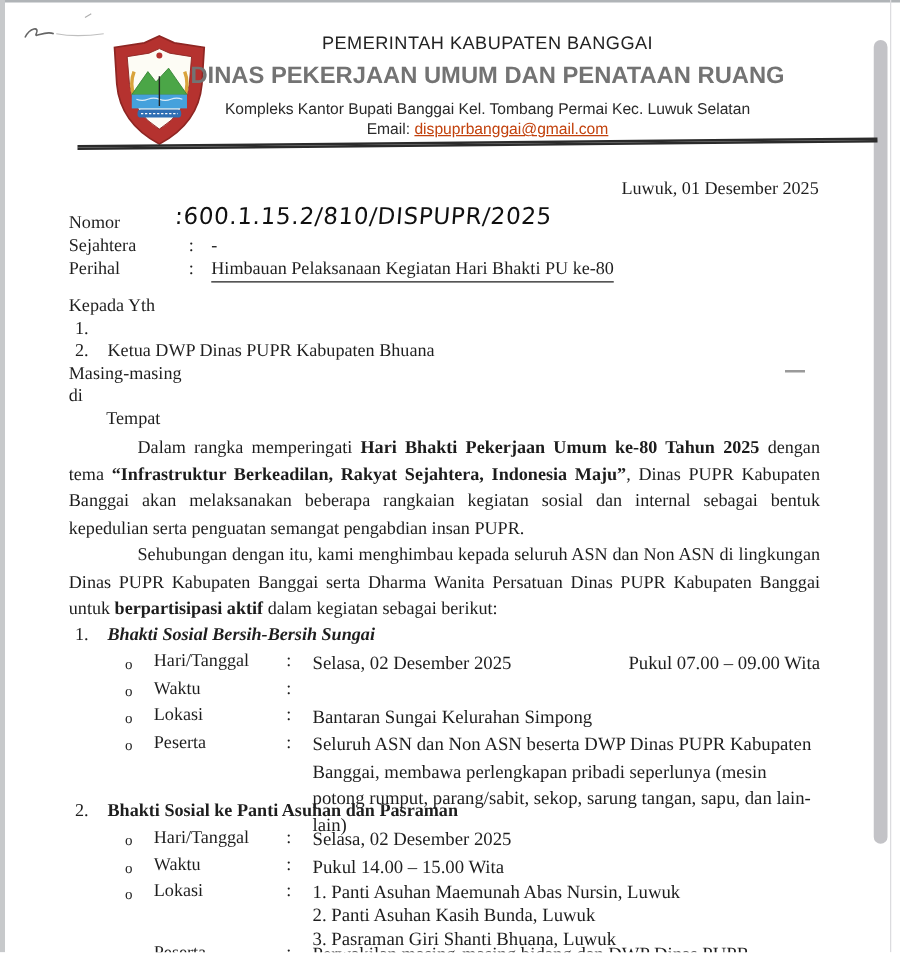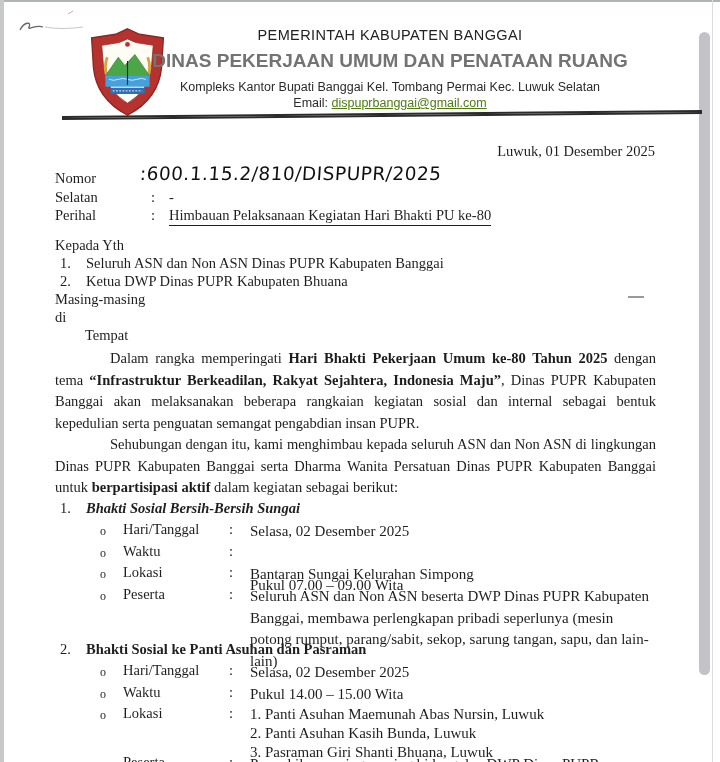--- a/index.html
+++ b/index.html
@@ -19,21 +19,21 @@
   .abs { position:absolute; }
   
   .lh-gov   { left:120px; top:27px;  width:540px; text-align:center;
               font-family:"Liberation Sans",sans-serif; font-size:14.5px; letter-spacing:.4px; color:#222; }
   .lh-agency{ left:110px; top:50px;  width:560px; text-align:center;
               font-family:"Liberation Sans",sans-serif; font-size:19px; font-weight:bold; color:#737373; }
   .lh-addr  { left:120px; top:80px;  width:540px; text-align:center;
               font-family:"Liberation Sans",sans-serif; font-size:12.5px; color:#2a2a2a; }
   .lh-email { left:120px; top:96px;  width:540px; text-align:center;
               font-family:"Liberation Sans",sans-serif; font-size:12.5px; color:#2a2a2a; }
-  .lh-email a { color:#4d7c0f; }
+  .lh-email a { color:#c2410c; }
   .rule {
     left:62px; top:113px; width:640px; height:2px;
     border-top:2.5px solid #2b2b2b; border-bottom:2px solid #2b2b2b;
     transform:rotate(-0.55deg);
   }
   
   .date-line { left:355px; top:143px; width:300px; text-align:right; font-size:14.5px; }
   .meta-label { font-size:14.5px; }
   .mcolon { font-size:14.5px; }
   .handwritten {
@@ -95,31 +95,30 @@
     <span>Email:</span>
     <a href="#">dispuprbanggai@gmail.com</a>
   </div>
   <div class="abs rule"></div>
 
   <div class="abs date-line">Luwuk, 01 Desember 2025</div>
 
   <div class="abs t meta-label" style="left:55px; top:170px;">Nomor</div>
   <div class="abs handwritten" style="left:140px; top:163px;">:600.1.15.2/810/DISPUPR/2025</div>
 
-  <div class="abs t meta-label" style="left:55px; top:189px;">Selatan</div>
+  <div class="abs t meta-label" style="left:55px; top:189px;">Sejahtera</div>
   <div class="abs t mcolon" style="left:151px; top:189px;">:</div>
   <div class="abs t" style="left:169px; top:189px;">-</div>
 
   <div class="abs t meta-label" style="left:55px; top:207px;">Perihal</div>
   <div class="abs t mcolon" style="left:151px; top:207px;">:</div>
   <div class="abs t perihal-val" style="left:169px; top:207px;">Himbauan Pelaksanaan Kegiatan Hari Bhakti PU ke-80</div>
 
   <div class="abs t" style="left:55px; top:237px;">Kepada Yth</div>
   <div class="abs t" style="left:60px; top:255px;">1.</div>
-  <div class="abs t" style="left:86px; top:255px;">Seluruh ASN dan Non ASN Dinas PUPR Kabupaten Banggai</div>
   <div class="abs t" style="left:60px; top:273px;">2.</div>
   <div class="abs t" style="left:86px; top:273px;">Ketua DWP Dinas PUPR Kabupaten Bhuana</div>
   <div class="abs t" style="left:55px; top:291px;">Masing-masing</div>
   <div class="abs t" style="left:55px; top:309px;">di</div>
   <div class="abs t" style="left:85px; top:327px;">Tempat</div>
 
   <div class="abs stray-dash"></div>
 
   <div class="abs para" style="top:348px;"><span>Dalam rangka memperingati </span><span class="b">Hari Bhakti Pekerjaan Umum ke-80 Tahun 2025</span><span> dengan tema </span><span class="b">“Infrastruktur Berkeadilan, Rakyat Sejahtera, Indonesia Maju”</span><span>, Dinas PUPR Kabupaten Banggai akan melaksanakan beberapa rangkaian kegiatan sosial dan internal sebagai bentuk kepedulian serta penguatan semangat pengabdian insan PUPR.</span></div>
 
@@ -131,21 +130,21 @@
   <div>
     <span class="bul" style="top:524px;">o</span>
     <span class="dlabel" style="top:521px;">Hari/Tanggal</span>
     <span class="dcolon" style="top:521px;">:</span>
     <span class="dval" style="top:521px;">Selasa, 02 Desember 2025</span>
   </div>
   <div>
     <span class="bul" style="top:546px;">o</span>
     <span class="dlabel" style="top:543px;">Waktu</span>
     <span class="dcolon" style="top:543px;">:</span>
-    <span class="dval" style="top:575px;">Pukul 07.00 – 09.00 Wita</span>
+    <span class="dval" style="top:521px;text-align:right;">Pukul 07.00 – 09.00 Wita</span>
   </div>
   <div>
     <span class="bul" style="top:567px;">o</span>
     <span class="dlabel" style="top:564px;">Lokasi</span>
     <span class="dcolon" style="top:564px;">:</span>
     <span class="dval" style="top:564px;">Bantaran Sungai Kelurahan Simpong</span>
   </div>
   <div>
     <span class="bul" style="top:589px;">o</span>
     <span class="dlabel" style="top:586px;">Peserta</span>

